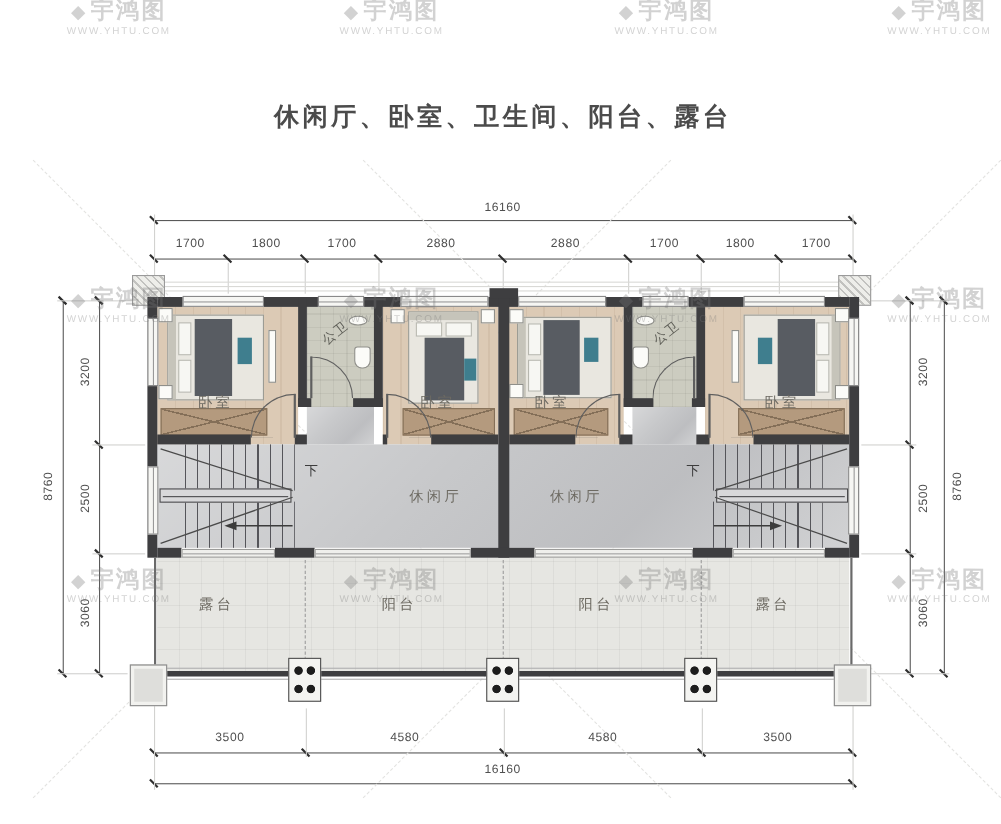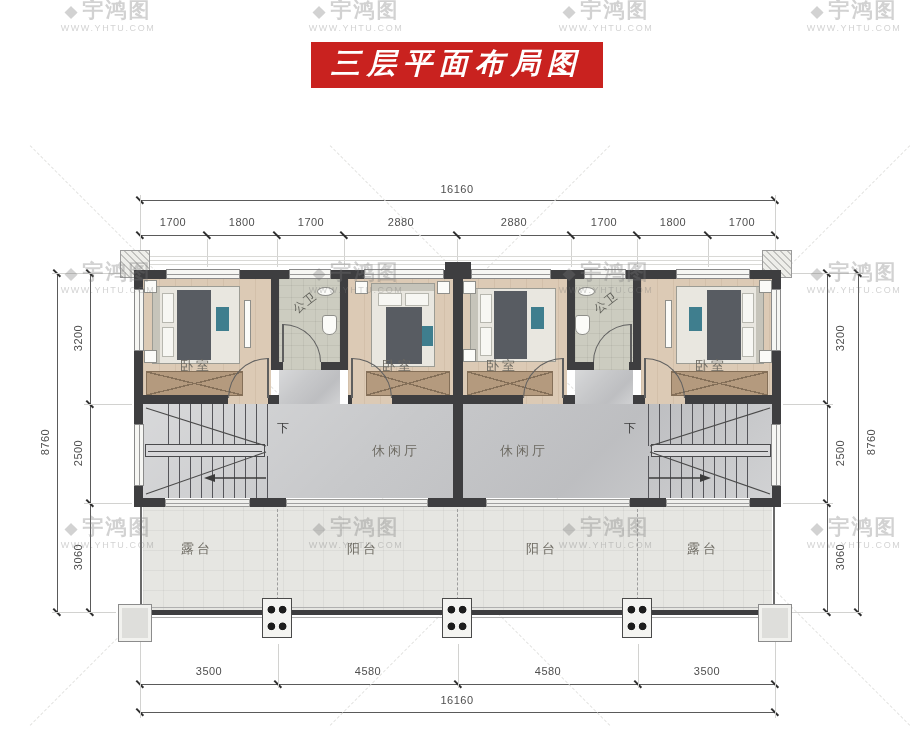--- a/index.html
+++ b/index.html
@@ -73,21 +73,21 @@
 </head>
 <body>
 
 <div id="stage">
 
   <div class="diag" style="left:-90px;top:435px;width:820px;transform:rotate(45deg)"></div>
   <div class="diag" style="left:-90px;top:435px;width:820px;transform:rotate(-45deg)"></div>
   <div class="diag" style="left:210px;top:435px;width:820px;transform:rotate(45deg)"></div>
   <div class="diag" style="left:210px;top:435px;width:820px;transform:rotate(-45deg)"></div>
 
-  <div class="banner">三层平面布局图</div>
+  <div class="subtitle">休闲厅、卧室、卫生间、阳台、露台</div>
 
   <div class="floor wood" style="left:143px;top:279px;width:128px;height:125px"></div>
   <div class="floor bathfloor" style="left:279px;top:279px;width:61px;height:91px"></div>
   <div class="floor marble" style="left:279px;top:370px;width:61px;height:34px"></div>
   <div class="floor wood" style="left:348px;top:279px;width:105px;height:125px"></div>
   <div class="floor wood" style="left:462px;top:279px;width:105px;height:125px"></div>
   <div class="floor bathfloor" style="left:575px;top:279px;width:58px;height:91px"></div>
   <div class="floor marble" style="left:575px;top:370px;width:58px;height:34px"></div>
   <div class="floor wood" style="left:641px;top:279px;width:131px;height:125px"></div>
   <div class="floor marble" style="left:143px;top:404px;width:629px;height:94px"></div>

